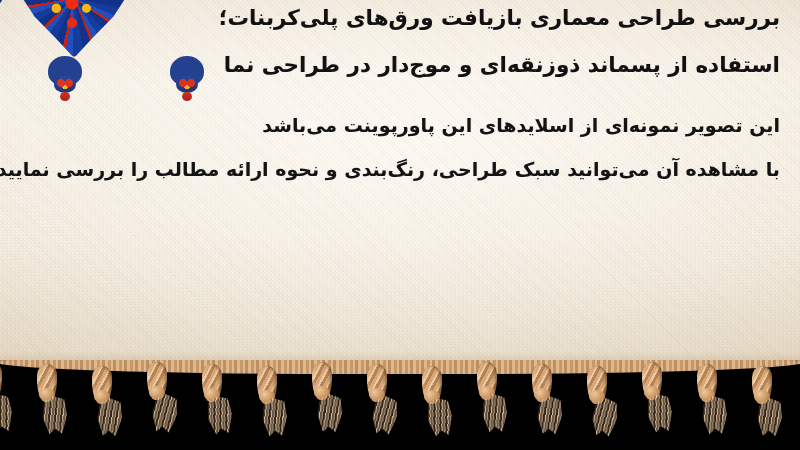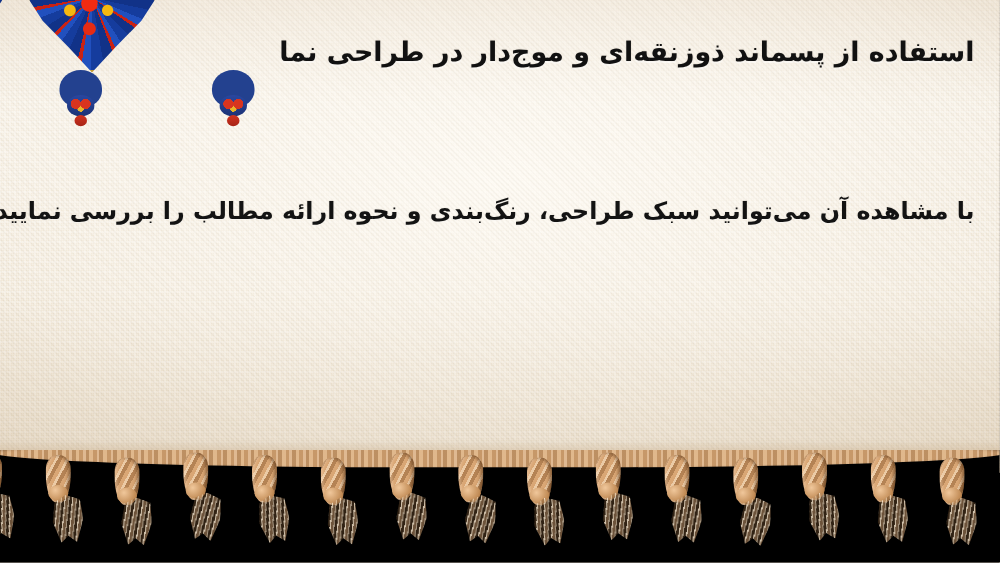--- a/index.html
+++ b/index.html
@@ -103,21 +103,21 @@
   .title-line{
     position:absolute;right:20px;
     color:#111111;
     font-size:21.5px;
     font-weight:700;
     letter-spacing:0px;
     white-space:nowrap;
     text-shadow:0 1px 0 rgba(255,255,255,.45), 0 0 1px rgba(60,45,25,.25);
   }
   #title-1{top:5px;}
-  #title-2{top:30px;}
+  #title-2{top:52px;}
 
   .body-line{
     position:absolute;right:20px;
     color:#131313;
     font-size:19px;
     font-weight:700;
     white-space:nowrap;
     text-shadow:0 1px 0 rgba(255,255,255,.40), 0 0 1px rgba(60,45,25,.22);
   }
   #body-1{top:114px;}
@@ -195,22 +195,24 @@
 
   <div class="ornament" style="left:126px;top:-34px;">
     <div class="med-outline"></div>
     <div class="medallion"></div>
   </div>
   <div class="pendant" style="left:170px;top:56px;"></div>
   <div class="pendant2" style="left:176px;top:76px;"></div>
   <div class="pendant3" style="left:182px;top:92px;"></div>
 
   <div id="text-area">
+    <div class="title-line" id="title-1">بررسی طراحی معماری بازیافت ورق‌های پلی‌کربنات؛</div>
     <div class="title-line" id="title-2">استفاده از پسماند ذوزنقه‌ای و موج‌دار در طراحی نما</div>
 
+    <div class="body-line" id="body-1">این تصویر نمونه‌ای از اسلایدهای این پاورپوینت می‌باشد</div>
     <div class="body-line" id="body-2">با مشاهده آن می‌توانید سبک طراحی، رنگ‌بندی و نحوه ارائه مطالب را بررسی نمایید</div>
   </div>
 
   <div id="fringe-shadow"></div>
 
   <div id="fringe-zone">
     <div id="cord"></div>
     <div id="knots">
         <div class="knot" style="left: -18px; top: 2px;"></div>
         <div class="tassel" style="left: -14px; top: 34px; transform: rotate(-7.5deg);"></div>

